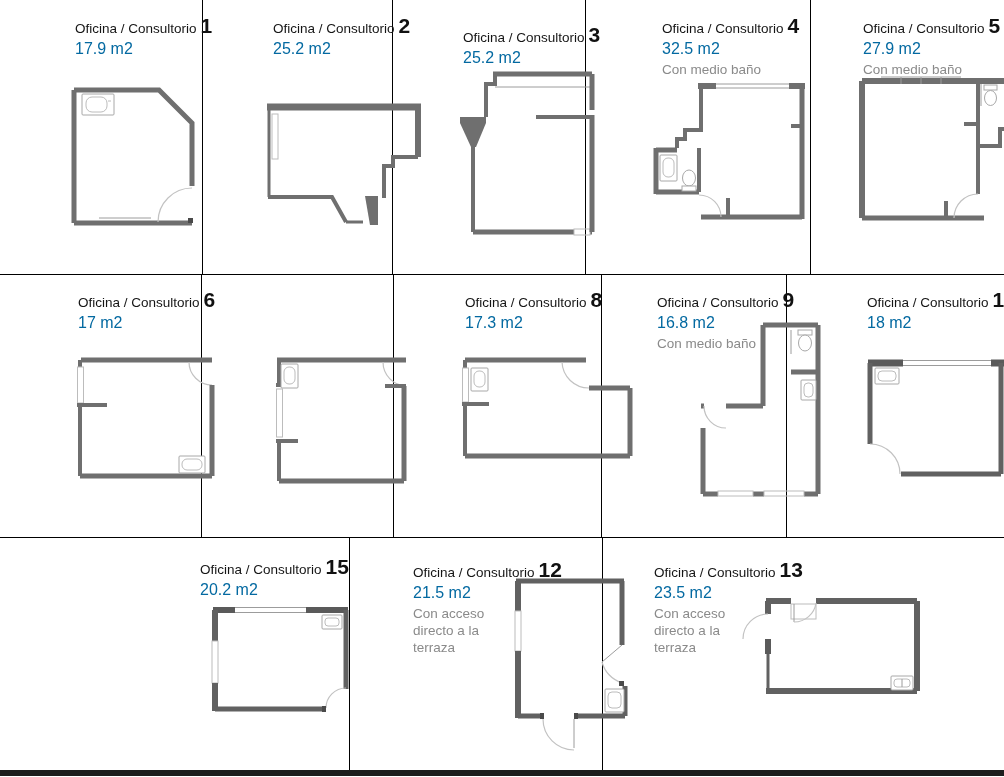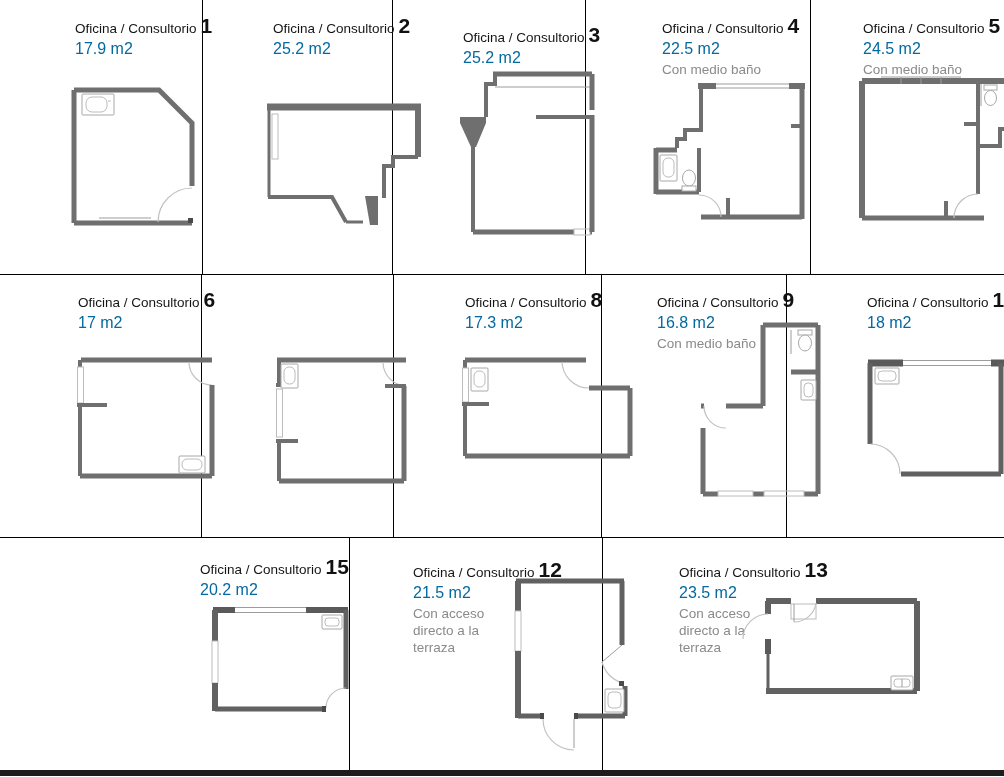--- a/index.html
+++ b/index.html
@@ -97,21 +97,21 @@
       <rect class="fx2" x="115" y="163" width="16" height="6"></rect>
       <path class="w" stroke-width="5" d="M133,8 V44"></path>
       <path class="w" stroke-width="5" d="M133,49 V166"></path>
       <path class="w" stroke-width="4" d="M77,51 H131"></path>
     </svg>
   </div>
 
   <div class="cell" style="left:585px;top:0;width:225px;height:274px">
     <div class="hdr" style="left:32px;top:14px">
       <span class="t-label">Oficina / Consultorio</span><span class="t-num">4</span>
-      <div class="area">22.5 m2</div>
+      <div class="area">32.5 m2</div>
       <div class="note">Con medio baño</div>
     </div>
     <svg class="plan" style="left:22px;top:76px" width="158" height="148" viewBox="0 0 158 148">
       <path class="w" stroke-width="6" d="M46,10 H64"></path>
       <path class="w" stroke-width="6" d="M137,10 H153"></path>
       <path class="thin" d="M64,8 H137 M64,12 H137"></path>
       <path class="w" stroke-width="5" d="M150,10 V143"></path>
       <path class="w" stroke-width="4" d="M139,50 H150"></path>
       <path class="w" stroke-width="5" d="M49,141 H150"></path>
       <path class="w" stroke-width="4" d="M76,122 V141"></path>
@@ -124,21 +124,21 @@
       <rect class="fx" x="8" y="79" width="17" height="26" rx="1"></rect>
       <rect class="fx2" x="11" y="82" width="11" height="19" rx="5"></rect>
       <ellipse class="fx" cx="37" cy="102" rx="6.5" ry="8"></ellipse>
       <rect class="fx" x="30" y="110" width="14" height="5"></rect>
     </svg>
   </div>
 
   <div class="cell" style="left:810px;top:0;width:222px;height:274px">
     <div class="hdr" style="left:8px;top:14px">
       <span class="t-label">Oficina / Consultorio</span><span class="t-num">5</span>
-      <div class="area">24.5 m2</div>
+      <div class="area">27.9 m2</div>
       <div class="note">Con medio baño</div>
     </div>
     <svg class="plan" style="left:2px;top:72px" width="180" height="152" viewBox="0 0 180 152">
       <path class="w" stroke-width="6" d="M5,9 H173"></path>
       <path class="thin" d="M24,5 H104 M44,5 V12 M64,5 V12 M84,5 V12"></path>
       <path class="w" stroke-width="6" d="M5,9 V146"></path>
       <path class="w" stroke-width="5" d="M5,146 H127"></path>
       <path class="w" stroke-width="6" d="M173,9 V146"></path>
       <path class="w" stroke-width="4" d="M121,9 V122"></path>
       <path class="w" stroke-width="4" d="M107,52 H121"></path>
@@ -297,21 +297,21 @@
       <path class="w2" stroke-width="5" d="M21,143 H45"></path>
       <path class="w2" stroke-width="5" d="M77,143 H128"></path>
       <rect class="dk" x="43" y="140" width="4" height="6"></rect>
       <rect class="dk" x="77" y="140" width="4" height="6"></rect>
       <path class="thin" d="M77,146 V175"></path>
       <path class="arc" d="M46,146 A31,31 0 0 0 77,177"></path>
     </svg>
   </div>
 
   <div class="cell" style="left:602px;top:537px;width:402px;height:234px">
-    <div class="hdr" style="left:32px;top:21px">
+    <div class="hdr" style="left:7px;top:21px">
       <span class="t-label">Oficina / Consultorio</span><span class="t-num">13</span>
       <div class="area">23.5 m2</div>
       <div class="note" style="width:90px">Con acceso directo a la terraza</div>
     </div>
     <svg class="plan" style="left:86px;top:48px" width="187" height="124" viewBox="0 0 187 124">
       <path class="w2" stroke-width="6" d="M33,16 H58"></path>
       <path class="w2" stroke-width="6" d="M83,16 H184"></path>
       <rect class="fx2" x="58" y="19" width="25" height="15"></rect>
       <path class="thin" d="M61,19 V37"></path>
       <path class="arc" d="M61,37 A22,22 0 0 0 83,18"></path>

